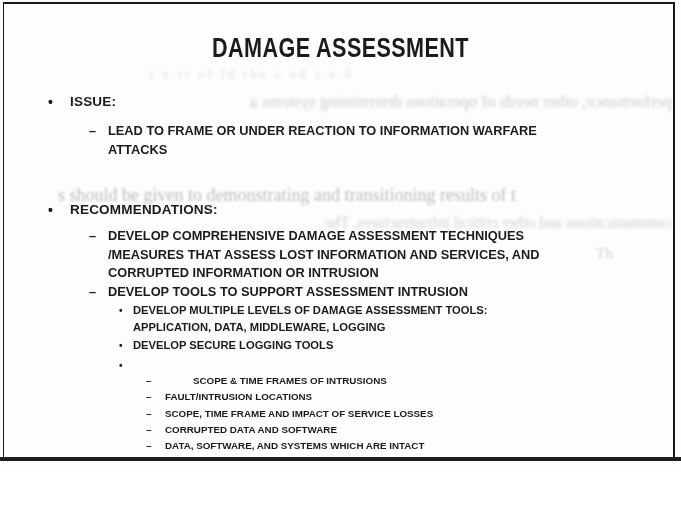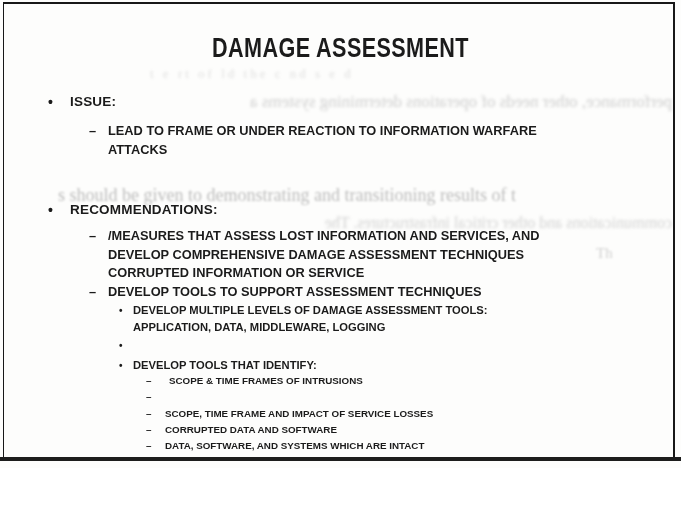--- a/index.html
+++ b/index.html
@@ -48,21 +48,21 @@
   .l3block{position:absolute;left:119px;top:302px;font-size:11.2px;}
   .l3{display:flex;white-space:nowrap;line-height:17.2px;}
   .l3 .marker{width:14px;font-size:10px;line-height:17.2px;}
   .l3-gap1{margin-top:1px;}
   .l3-gap2{margin-top:2px;}
 
   
   .l4block{position:absolute;left:146px;top:373px;font-size:9.8px;}
   .l4{display:flex;white-space:nowrap;line-height:16.3px;}
   .l4 .marker{width:19px;}
-  .l4-first .lines{padding-left:4px;}
+  .l4-first .lines{padding-left:4px;margin-left:24px;}
 
   
   .ghost{
     position:absolute;
     font-family:"Liberation Serif", serif;
     color:#8c8c8c;
     white-space:nowrap;
     pointer-events:none;
   }
   .g1{top:66px;left:150px;width:510px;font-size:13px;opacity:.28;filter:blur(1.4px);letter-spacing:3px;}
@@ -105,61 +105,64 @@
   <div class="row l1" style="top:202px">
     <span class="marker">•</span>
     <div class="lines">
       <div>RECOMMENDATIONS:</div>
     </div>
   </div>
 
   <div class="row l2" style="top:227px">
     <span class="marker">–</span>
     <div class="lines">
+      <div>DEVELOP COMPREHENSIVE DAMAGE ASSESSMENT TECHNIQUES</div>
       <div>/MEASURES THAT ASSESS LOST INFORMATION AND SERVICES, AND</div>
-      <div>DEVELOP COMPREHENSIVE DAMAGE ASSESSMENT TECHNIQUES</div>
-      <div>CORRUPTED INFORMATION OR SERVICE</div>
+      <div>CORRUPTED INFORMATION OR INTRUSION</div>
     </div>
   </div>
 
   <div class="row l2" style="top:283px">
     <span class="marker">–</span>
     <div class="lines">
-      <div>DEVELOP TOOLS TO SUPPORT ASSESSMENT TECHNIQUES</div>
+      <div>DEVELOP TOOLS TO SUPPORT ASSESSMENT INTRUSION</div>
     </div>
   </div>
 
   <div class="l3block">
     <div class="l3">
       <span class="marker">•</span>
       <div class="lines">
         <div>DEVELOP MULTIPLE LEVELS OF DAMAGE ASSESSMENT TOOLS:</div>
         <div>APPLICATION, DATA, MIDDLEWARE, LOGGING</div>
       </div>
     </div>
     <div class="l3 l3-gap1">
       <span class="marker">•</span>
+      <div class="lines">
+        <div>DEVELOP SECURE LOGGING TOOLS</div>
+      </div>
     </div>
     <div class="l3 l3-gap2">
       <span class="marker">•</span>
-      <div class="lines">
-        <div>DEVELOP TOOLS THAT IDENTIFY:</div>
-      </div>
     </div>
   </div>
 
   <div class="l4block">
     <div class="l4 l4-first">
       <span class="marker">–</span>
       <div class="lines">
           <div>SCOPE &amp; TIME FRAMES OF INTRUSIONS</div>
         </div>
     </div>
     <div class="l4">
       <span class="marker">–</span>
+      <div class="lines">
+          <div>FAULT/INTRUSION LOCATIONS</div>
+        </div>
     </div>
     <div class="l4">
       <span class="marker">–</span>
       <div class="lines">
           <div>SCOPE, TIME FRAME AND IMPACT OF SERVICE LOSSES</div>
         </div>
     </div>
     <div class="l4">
       <span class="marker">–</span>
       <div class="lines">

